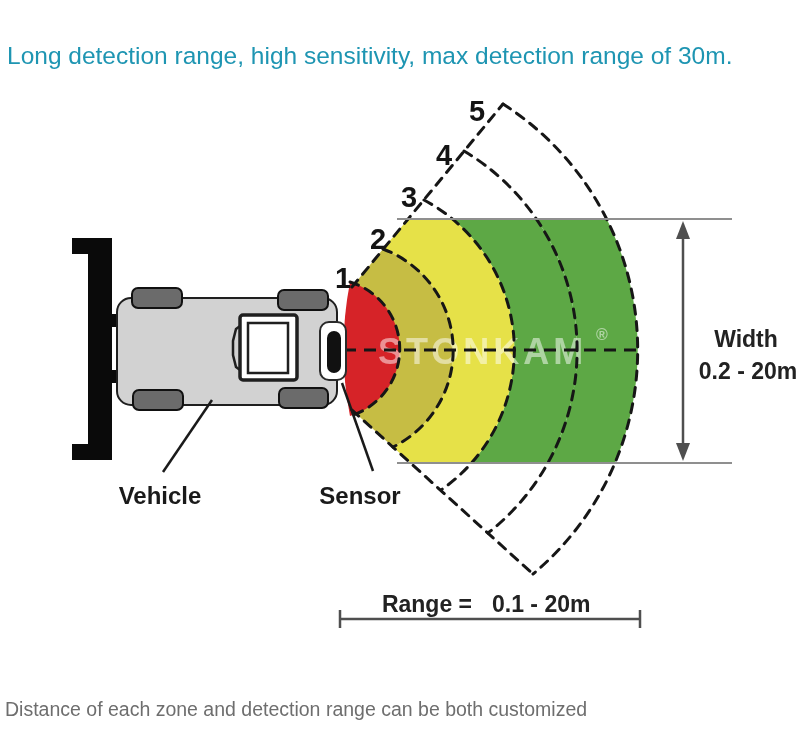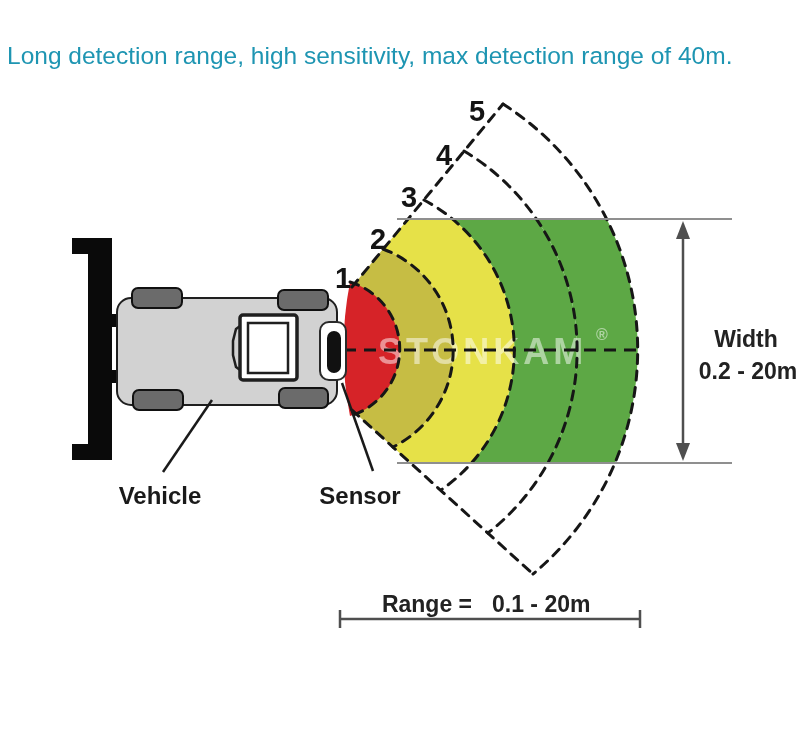--- a/index.html
+++ b/index.html
@@ -18,21 +18,21 @@
   .grayline{stroke:#8f8f8f;stroke-width:2;}
   .dimline{stroke:#4f4f4f;stroke-width:2.5;}
   .watermark{font-size:36px;font-weight:bold;fill:#ffffff;fill-opacity:0.5;letter-spacing:4px;}
   .watermark-reg{font-size:16px;font-weight:bold;fill:#ffffff;fill-opacity:0.5;}
 </style>
 </head>
 <body>
 
 <div class="page">
 
-  <div class="title">Long detection range, high sensitivity, max detection range of 40m.</div>
+  <div class="title">Long detection range, high sensitivity, max detection range of 30m.</div>
 
   <svg width="801" height="749" viewBox="0 0 801 749">
     <defs>
       <clipPath id="band-clip">
           <rect x="337" y="220" width="430" height="242"></rect>
         </clipPath>
     </defs>
 
     <g clip-path="url(#band-clip)">
       <path d="M 503 104 A 292 292 0 0 1 533 574 L 488 533 A 232 232 0 0 0 464 151 Z" fill="#5da845"></path>
@@ -105,13 +105,14 @@
 
     <g>
       <text class="zone-num" x="343" y="288" text-anchor="middle">1</text>
       <text class="zone-num" x="378" y="249" text-anchor="middle">2</text>
       <text class="zone-num" x="409" y="207" text-anchor="middle">3</text>
       <text class="zone-num" x="444" y="165" text-anchor="middle">4</text>
       <text class="zone-num" x="477" y="121" text-anchor="middle">5</text>
     </g>
   </svg>
 
+  <div class="caption">Distance of each zone and detection range can be both customized</div>
 </div>
 
 </body></html>

